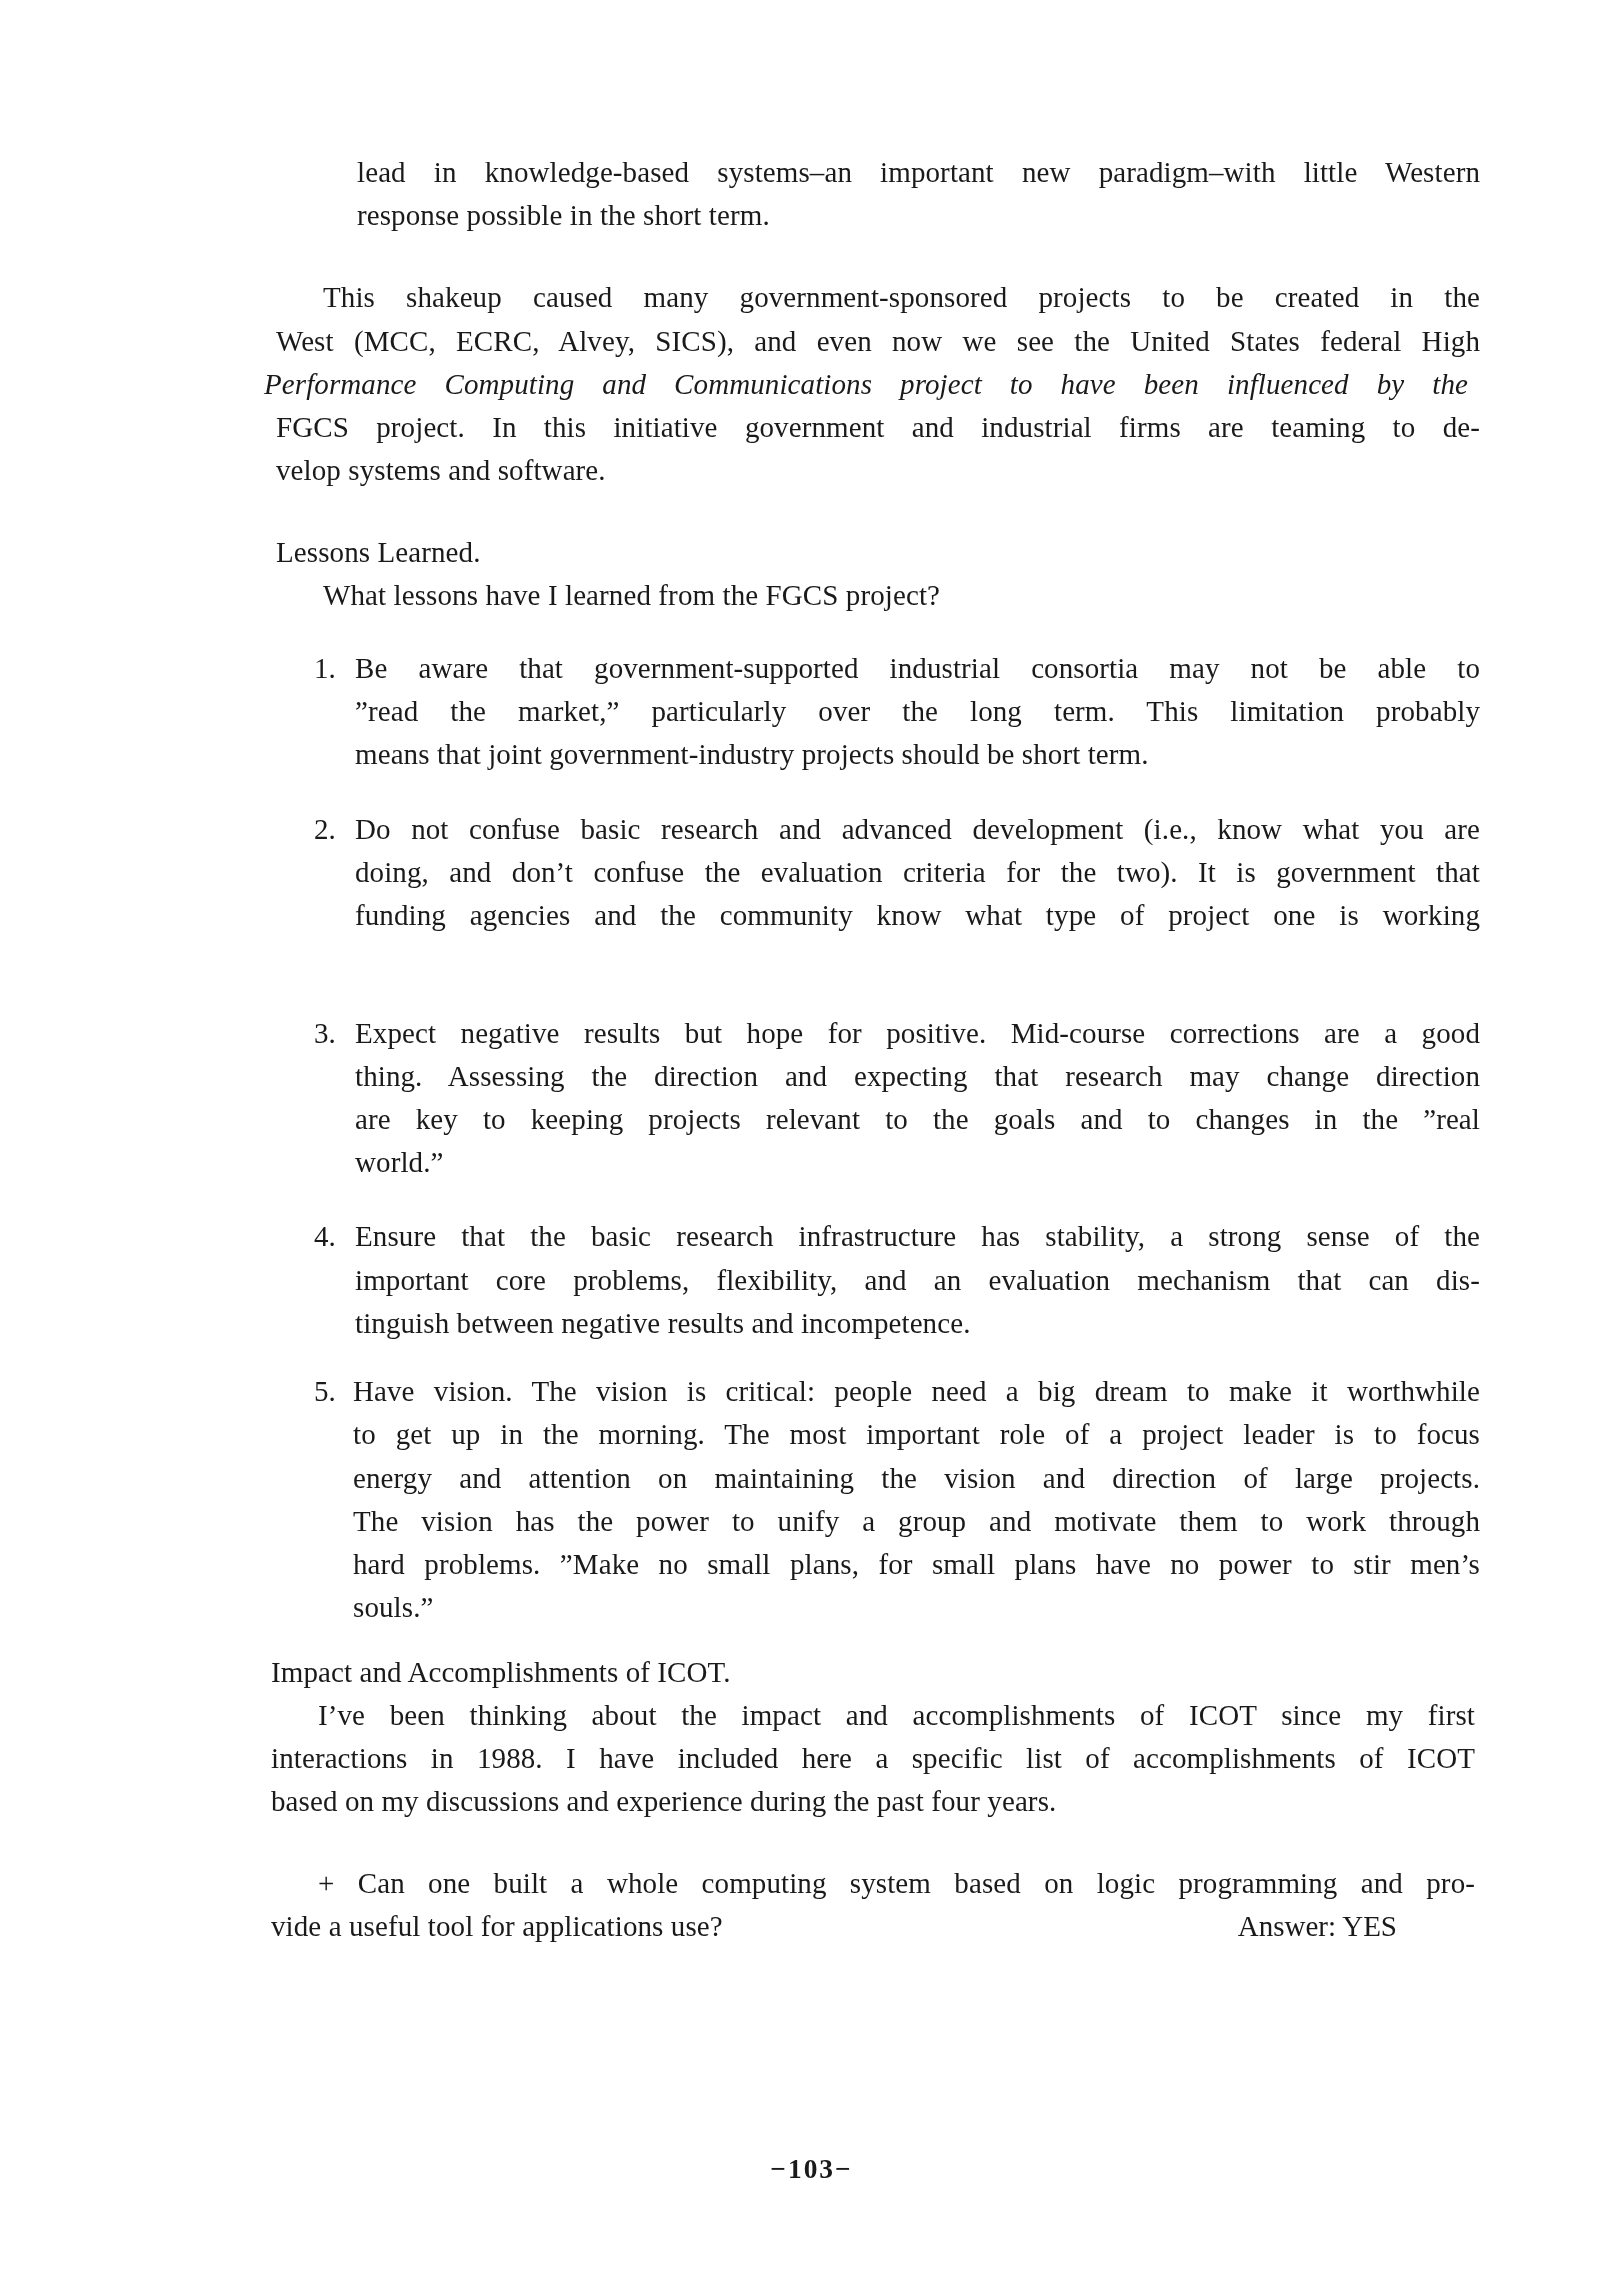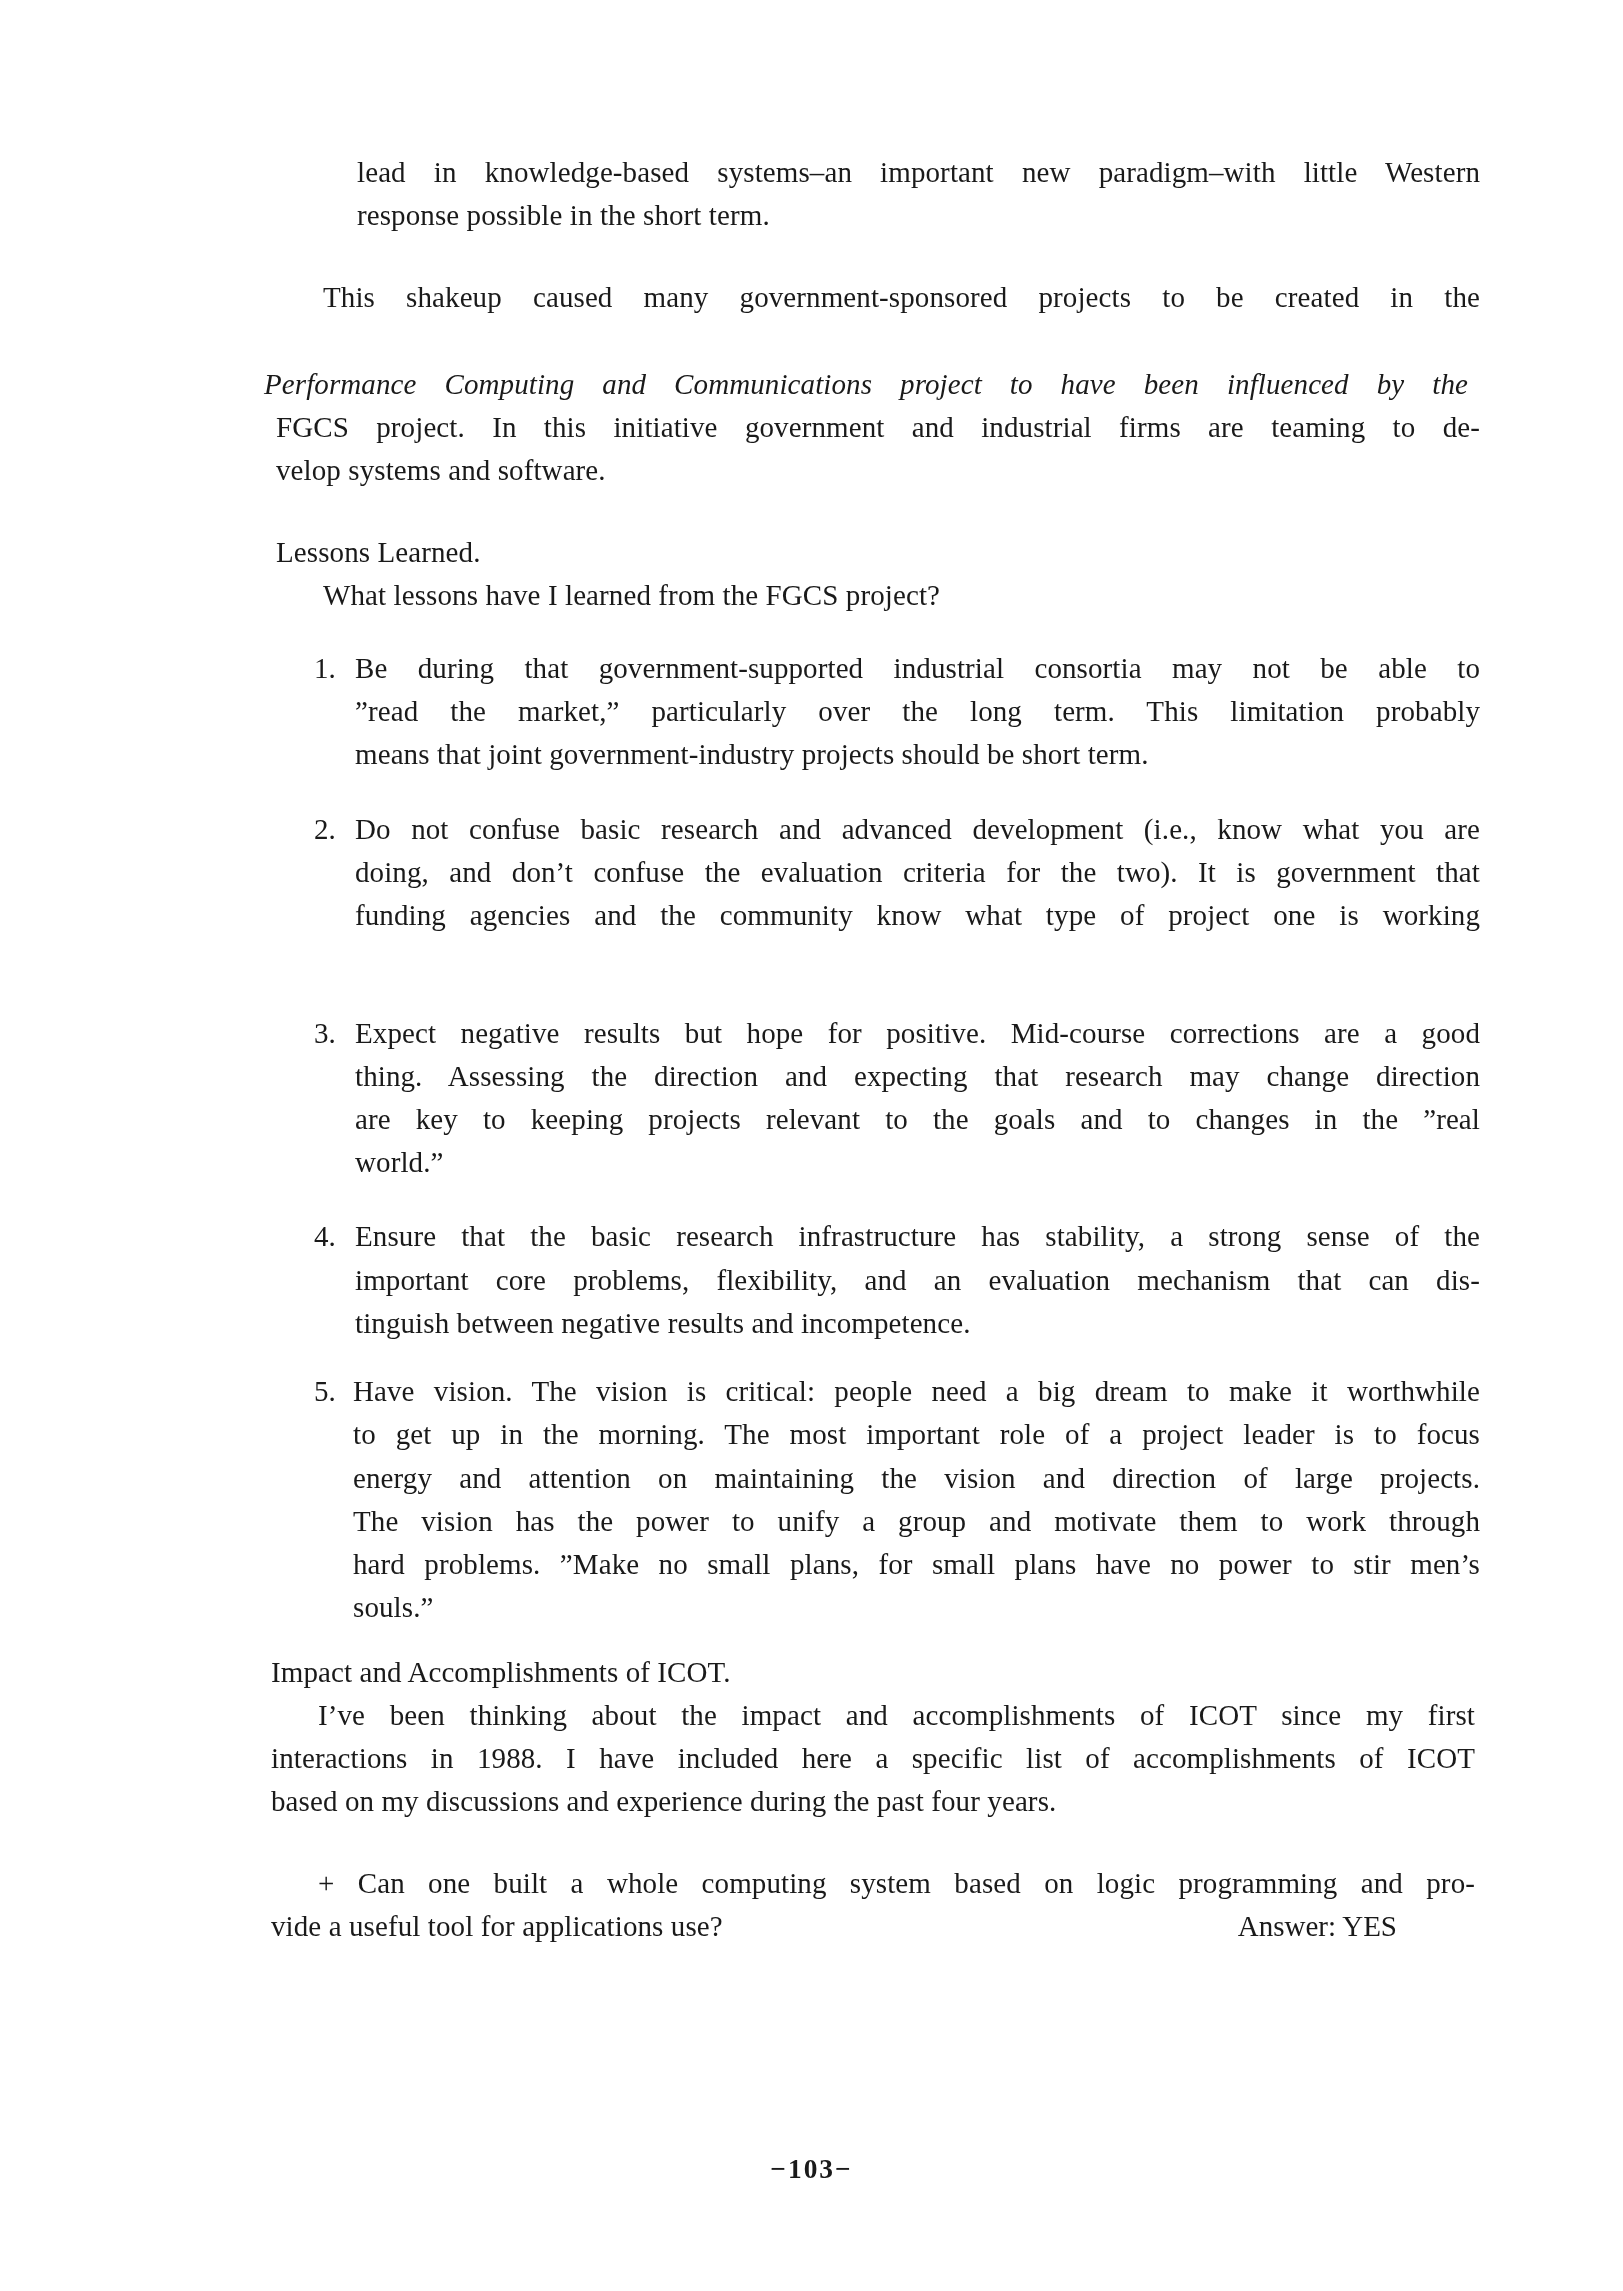--- a/index.html
+++ b/index.html
@@ -23,29 +23,30 @@
 </style>
 </head>
 <body>
 
 <div class="page">
 
   <div class="line justify" style="left:357px; top:151px; width:1123px;">lead in knowledge-based systems–an important new paradigm–with little Western</div>
   <div class="line" style="left:357px; top:194px;">response possible in the short term.</div>
 
   <div class="line justify" style="left:323px; top:276px; width:1157px;">This shakeup caused many government-sponsored projects to be created in the</div>
+  <div class="line justify" style="left:276px; top:320px; width:1204px;">West (MCC, ECRC, Alvey, SICS), and even now we see the United States federal High</div>
   <div class="line justify" style="left:264px; top:363px; width:1204px;font-style:italic;">Performance Computing and Communications project to have been influenced by the</div>
   <div class="line justify" style="left:276px; top:406px; width:1204px;">FGCS project. In this initiative government and industrial firms are teaming to de-</div>
   <div class="line" style="left:276px; top:449px;">velop systems and software.</div>
 
   <div class="line" style="left:276px; top:531px;">Lessons Learned.</div>
   <div class="line" style="left:323px; top:574px;">What lessons have I learned from the FGCS project?</div>
 
   <div class="num" style="left:314px; top:647px;">1.</div>
-  <div class="line justify" style="left:355px; top:647px; width:1125px;">Be during that government-supported industrial consortia may not be able to</div>
+  <div class="line justify" style="left:355px; top:647px; width:1125px;">Be aware that government-supported industrial consortia may not be able to</div>
   <div class="line justify" style="left:355px; top:690px; width:1125px;">”read the market,” particularly over the long term. This limitation probably</div>
   <div class="line" style="left:355px; top:733px;">means that joint government-industry projects should be short term.</div>
 
   <div class="num" style="left:314px; top:808px;">2.</div>
   <div class="line justify" style="left:355px; top:808px; width:1125px;">Do not confuse basic research and advanced development (i.e., know what you are</div>
   <div class="line justify" style="left:355px; top:851px; width:1125px;">doing, and don’t confuse the evaluation criteria for the two). It is government that</div>
   <div class="line justify" style="left:355px; top:894px; width:1125px;">funding agencies and the community know what type of project one is working</div>
 
   <div class="num" style="left:314px; top:1012px;">3.</div>
   <div class="line justify" style="left:355px; top:1012px; width:1125px;">Expect negative results but hope for positive. Mid-course corrections are a good</div>

